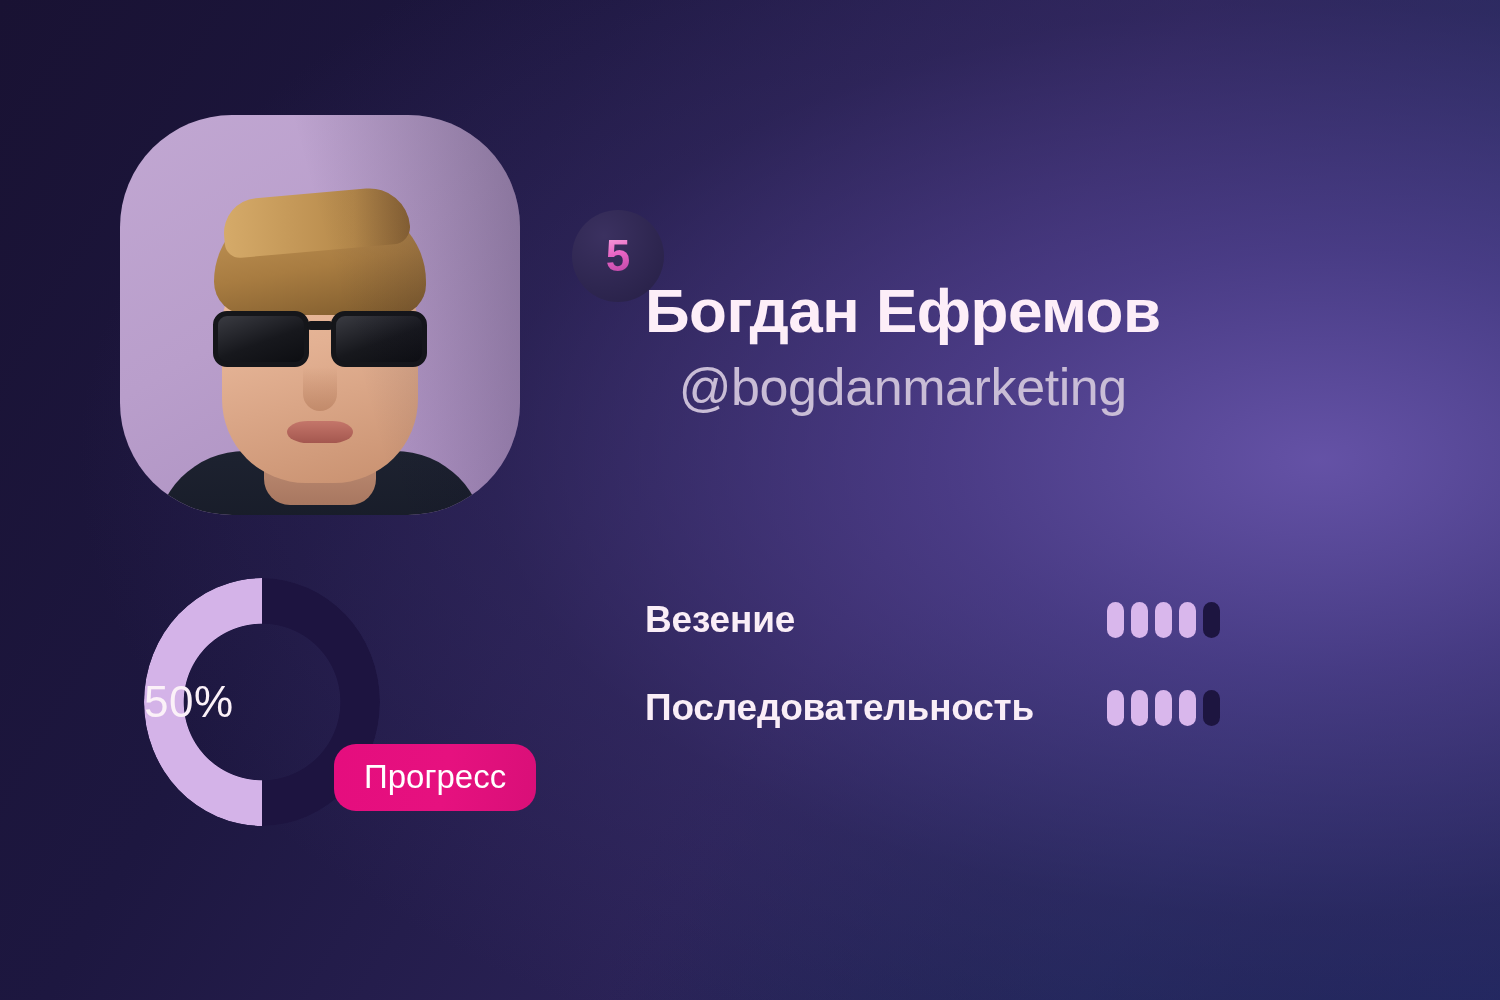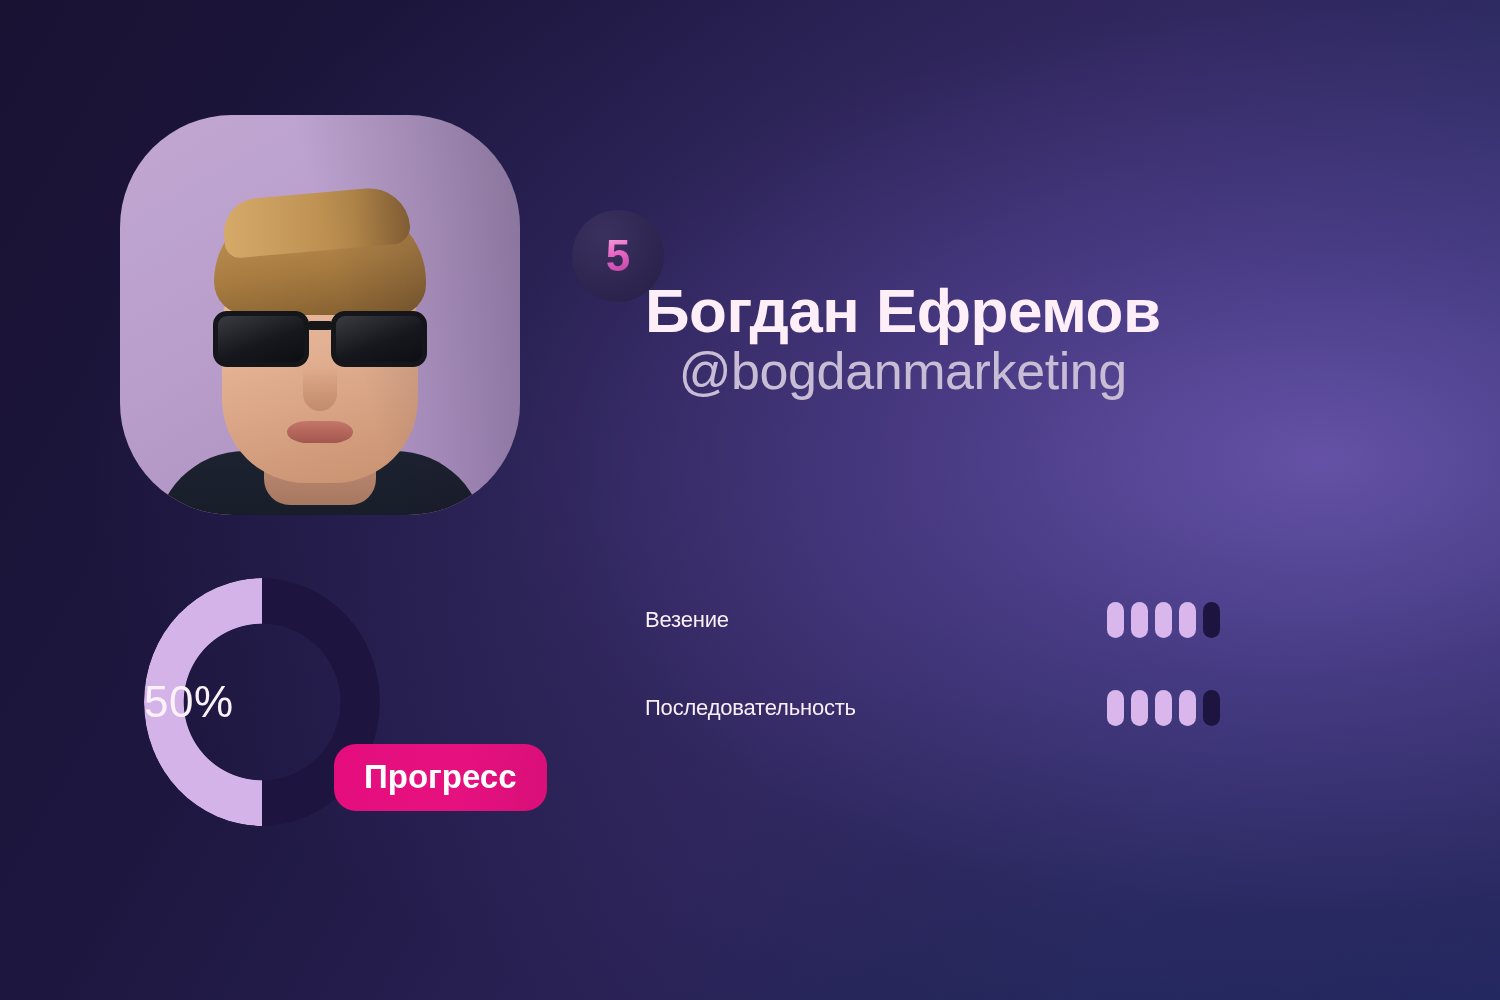--- a/index.html
+++ b/index.html
@@ -112,20 +112,21 @@
     -webkit-background-clip:text; background-clip:text; color:transparent;
   }
 
   
   #identity { position:absolute; left:645px; top:278px;text-align:center; }
   #display-name {
     font-size:62px; font-weight:700; letter-spacing:-0.5px;
     color:#fdeef8; line-height:1.06; white-space:nowrap;
   }
   #handle {
+    margin-top:16px;
     font-size:52px; font-weight:400; letter-spacing:-0.4px;
     color:#c9bdd6; line-height:1.06; white-space:nowrap;
   }
 
   
   #progress-block { position:absolute; left:144px; top:578px; }
   #donut {
     position:relative; width:236px; height:248px;
   }
   #donut-ring {
@@ -139,33 +140,33 @@
     display:flex; align-items:center; justify-content:flex-start;
   }
   #progress-value {
     font-size:44px; font-weight:500; color:#fbf1f8; letter-spacing:0.5px;
   }
   #progress-badge {
     position:absolute; left:190px; top:166px;
     padding:16px 30px 18px;
     border-radius:22px;
     background:linear-gradient(100deg,#e50d7e 0%,#e6117f 55%,#d90f78 100%);
-    color:#ffffff; font-size:33px; font-weight:700; white-space:nowrap;
+    color:#ffffff; font-size:33px; font-weight:400; white-space:nowrap;
     line-height:1;
   }
 
   
   #stats { position:absolute; left:645px; top:592px; width:575px; }
   .stat-row {
     display:flex; align-items:center; justify-content:space-between;
     height:56px; margin-bottom:32px;
   }
   .stat-row:last-child { margin-bottom:0; }
   .stat-label {
-    font-size:22px; font-weight:400; color:#faeef7;
+    font-size:37px; font-weight:700; color:#faeef7;
     letter-spacing:-0.2px; white-space:nowrap;
   }
   .stat-pips { display:flex; gap:7px; flex:none; }
   .pip {
     width:17px; height:36px; border-radius:9px;
     background:#1d1540;
   }
   .pip.on { background:#d9b7ec; }
 </style>
 </head>

